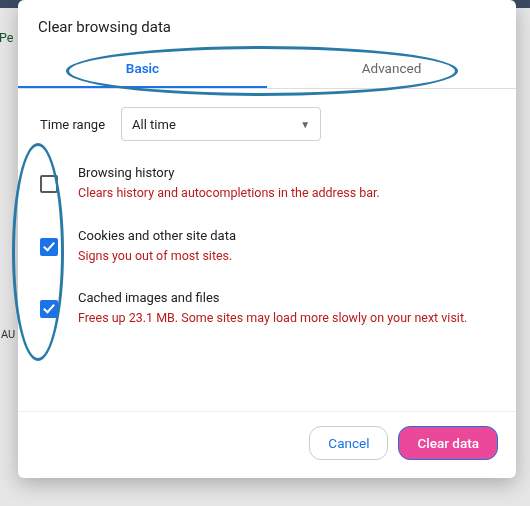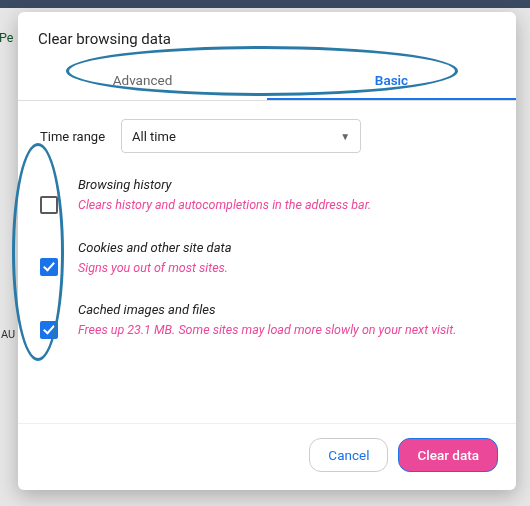--- a/index.html
+++ b/index.html
@@ -24,21 +24,21 @@
     }
     .bg-footer {
       position: absolute;
       bottom: 0; left: 8px;
       font-size: 11px;
       color: #2a6ca3;
       padding: 3px 0;
     }
     .dialog {
       position: absolute;
-      top: 12px;
+      top: 0;
       left: 18px;
       width: 498px;
       height: 478px;
       background: #fff;
       border-radius: 6px;
       box-shadow: 0 6px 20px rgba(0,0,0,.25);
       display: flex;
       flex-direction: column;
     }
     .dialog-header {
@@ -73,44 +73,43 @@
       display: flex;
       align-items: center;
       gap: 16px;
       margin-bottom: 24px;
     }
     .label-range {
       font-size: 13px;
       color: #222;
     }
     .select {
-      width: 240px;
+      width: 200px;
       height: 34px;
       border: 1px solid #d0d0d0;
       border-radius: 4px;
       display: flex;
       align-items: center;
       justify-content: space-between;
       padding: 0 10px;
       font-size: 13px;
       color: #222;
       cursor: pointer;
       background: #fff;
       gap: 10px;
     }
     .caret {
       color: #666;
       font-size: 10px;
     }
     .option {
       display: flex;
-      align-items: flex-end;
+      align-items: center;
       gap: 20px;
       margin-bottom: 26px;
-      font-style: italic;
     }
     .checkbox {
       width: 18px;
       height: 18px;
       border: 2px solid #5a5a5a;
       border-radius: 2px;
       margin-top: 2px;
       cursor: pointer;
       flex-shrink: 0;
       position: relative;
@@ -130,21 +129,21 @@
       border-width: 0 2.2px 2.2px 0;
       transform: rotate(42deg);
     }
     .option-text .title {
       font-size: 13px;
       color: #222;
       margin-bottom: 4px;
     }
     .option-text .desc {
       font-size: 12.5px;
-      color: #ec4899;
+      color: #b91c1c;
       line-height: 1.4;
     }
     .footer {
       display: flex;
       justify-content: flex-end;
       gap: 10px;
       padding: 14px 18px 18px 18px;
       border-top: 1px solid #eee;
     }
     .btn {
@@ -198,22 +197,22 @@
 <div class="bg-top"></div>
 <div class="bg-body">
   <span class="bg-au">AU</span>
   <span style="position:absolute;top:22px;left:-1px;font-size:12.5px;color:#14532d;">Pe</span>
 </div>
 
 <div class="dialog">
   <div class="dialog-header">Clear browsing data</div>
 
   <div class="tabs">
+    <div class="tab active">Basic</div>
     <div class="tab">Advanced</div>
-    <div class="tab active">Basic</div>
   </div>
 
   <div class="content">
     <div class="row-range">
       <span class="label-range">Time range</span>
       <div class="select">
         <span>All time</span>
         <span class="caret">▼</span>
       </div>
     </div>

